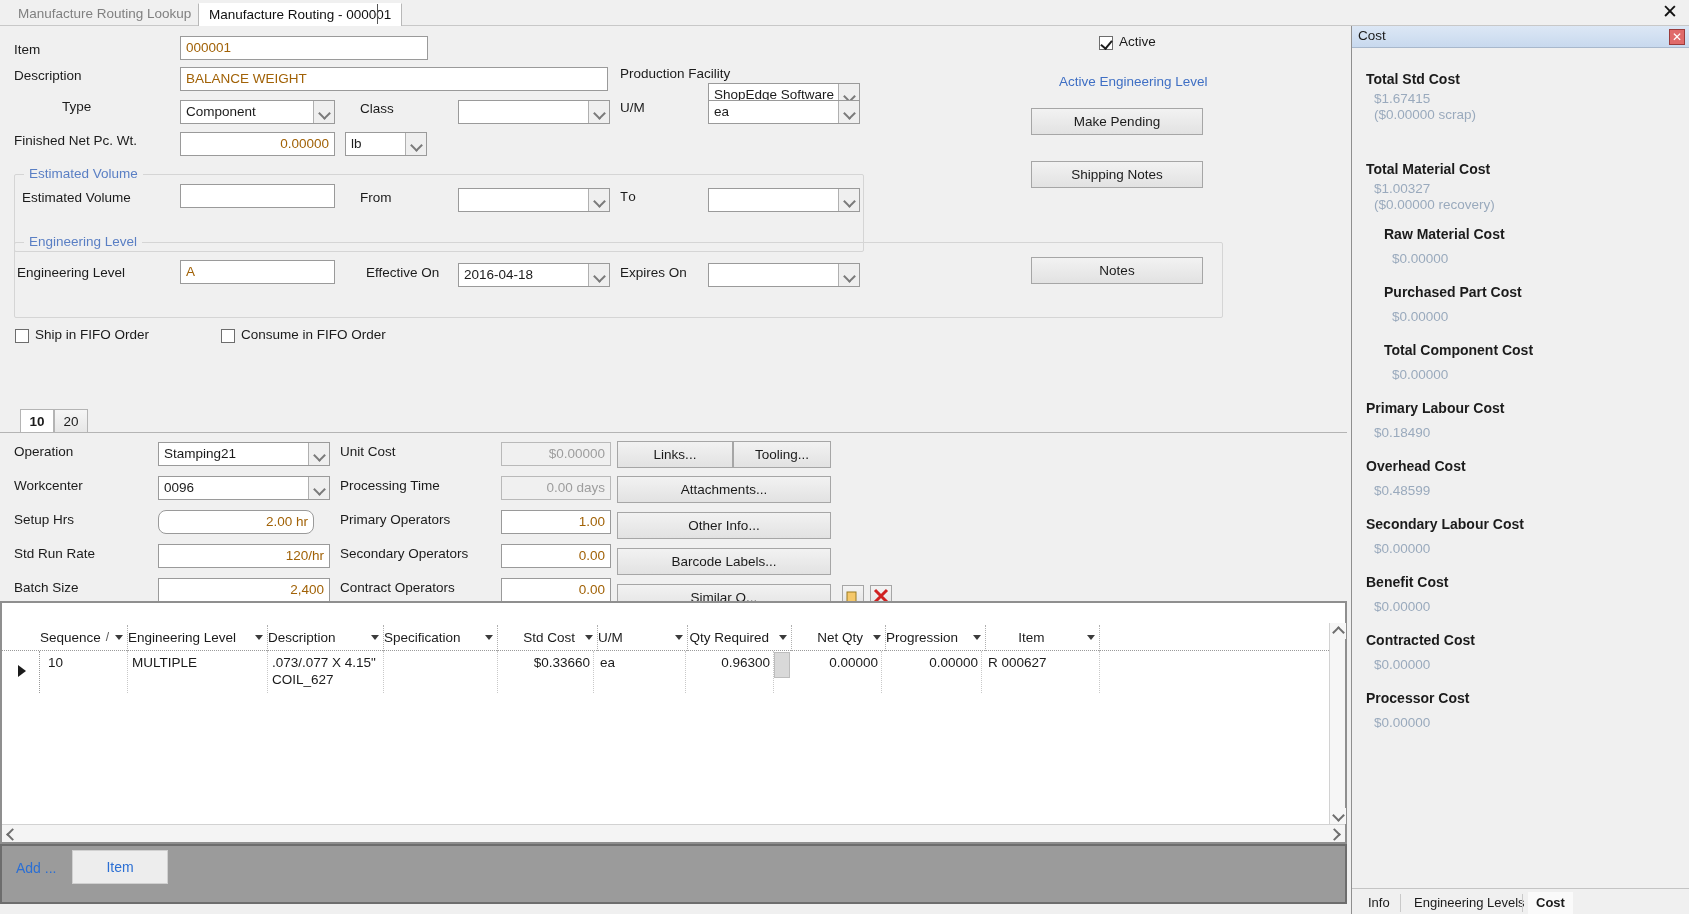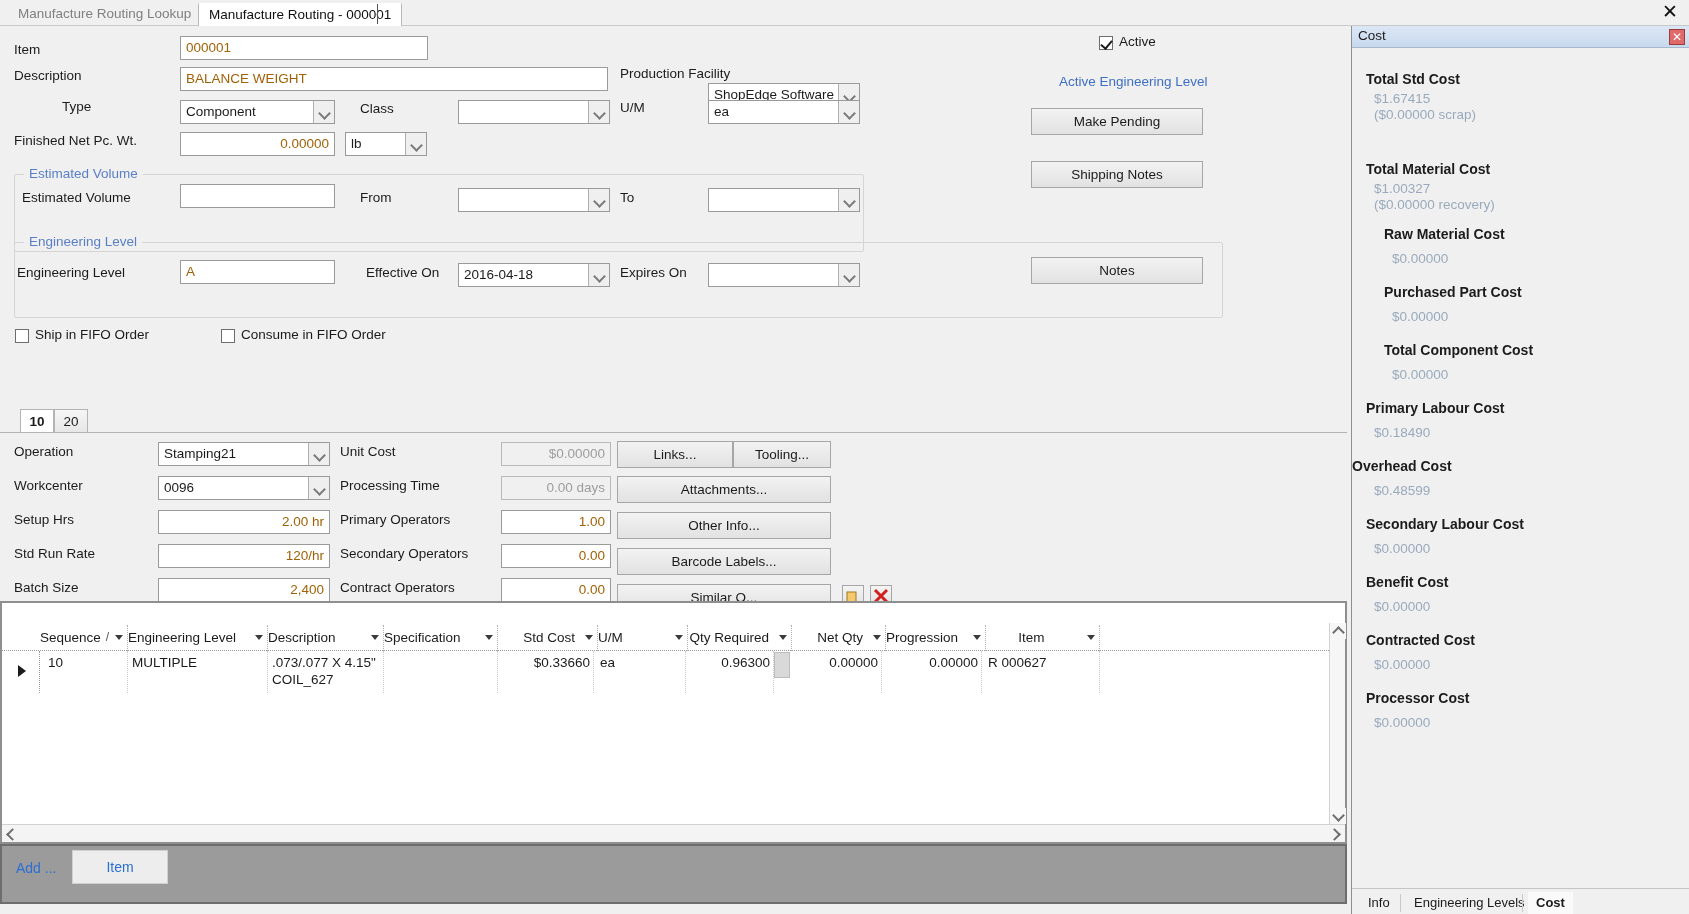--- a/index.html
+++ b/index.html
@@ -298,21 +298,21 @@
 
     <div class="grp" style="left:14px; top:148px; width:850px; height:78px;"></div>
     <div class="grp-title" style="left:24px; top:140px;">Estimated Volume</div>
     <div class="lbl" style="left:22px; top:164px;">Estimated Volume</div>
     <div class="tb" style="left:180px; top:158px; width:155px;"></div>
     <div class="lbl" style="left:360px; top:164px;">From</div>
     <div class="cb" style="left:458px; top:162px; width:152px;">
       <span></span>
       <span class="arrow"></span>
     </div>
-    <div class="lbl" style="left:620px; top:164px;">To</div>
+    <div class="lbl" style="left:620px; top:164px;font-family:Liberation Mono, monospace;">To</div>
     <div class="cb" style="left:708px; top:162px; width:152px;">
       <span></span>
       <span class="arrow"></span>
     </div>
 
     <div class="grp" style="left:14px; top:216px; width:1209px; height:76px;"></div>
     <div class="grp-title" style="left:24px; top:208px;">Engineering Level</div>
     <div class="lbl" style="left:17px; top:239px;">Engineering Level</div>
     <div class="tb" style="left:180px; top:234px; width:155px;">A</div>
     <div class="lbl" style="left:366px; top:239px;">Effective On</div>
@@ -351,21 +351,21 @@
         <span class="arrow"></span>
       </div>
 
       <div class="lbl" style="left:14px; top:45px;">Workcenter</div>
       <div class="cb" style="left:158px; top:43px; width:172px;">
         <span>0096</span>
         <span class="arrow"></span>
       </div>
 
       <div class="lbl" style="left:14px; top:79px;">Setup Hrs</div>
-      <div class="tb right" style="left:158px; top:77px; width:172px;">2.00 hr</div>
+      <div class="tb right" style="left:158px; top:77px; width:156px;border-radius:8px;">2.00 hr</div>
 
       <div class="lbl" style="left:14px; top:113px;">Std Run Rate</div>
       <div class="tb right" style="left:158px; top:111px; width:172px;">120/hr</div>
 
       <div class="lbl" style="left:14px; top:147px;">Batch Size</div>
       <div class="tb right" style="left:158px; top:145px; width:172px;">2,400</div>
 
       <div class="lbl" style="left:340px; top:11px;">Unit Cost</div>
       <div class="tb ro right" style="left:501px; top:9px; width:110px;">$0.00000</div>
 
@@ -505,21 +505,21 @@
       </div>
       <div class="ci" style="top:293px;">
         <div class="name" style="margin-left:32px;">Total Component Cost</div>
         <div class="val" style="margin-left:40px; margin-top:9px;">$0.00000</div>
       </div>
       <div class="ci" style="top:351px;">
         <div class="name" style="margin-left:14px;">Primary Labour Cost</div>
         <div class="val" style="margin-left:22px; margin-top:9px;">$0.18490</div>
       </div>
       <div class="ci" style="top:409px;">
-        <div class="name" style="">Overhead Cost</div>
+        <div class="name" style="margin-left:14px;">Overhead Cost</div>
         <div class="val" style="margin-left:22px; margin-top:9px;">$0.48599</div>
       </div>
       <div class="ci" style="top:467px;">
         <div class="name" style="margin-left:14px;">Secondary Labour Cost</div>
         <div class="val" style="margin-left:22px; margin-top:9px;">$0.00000</div>
       </div>
       <div class="ci" style="top:525px;">
         <div class="name" style="margin-left:14px;">Benefit Cost</div>
         <div class="val" style="margin-left:22px; margin-top:9px;">$0.00000</div>
       </div>

